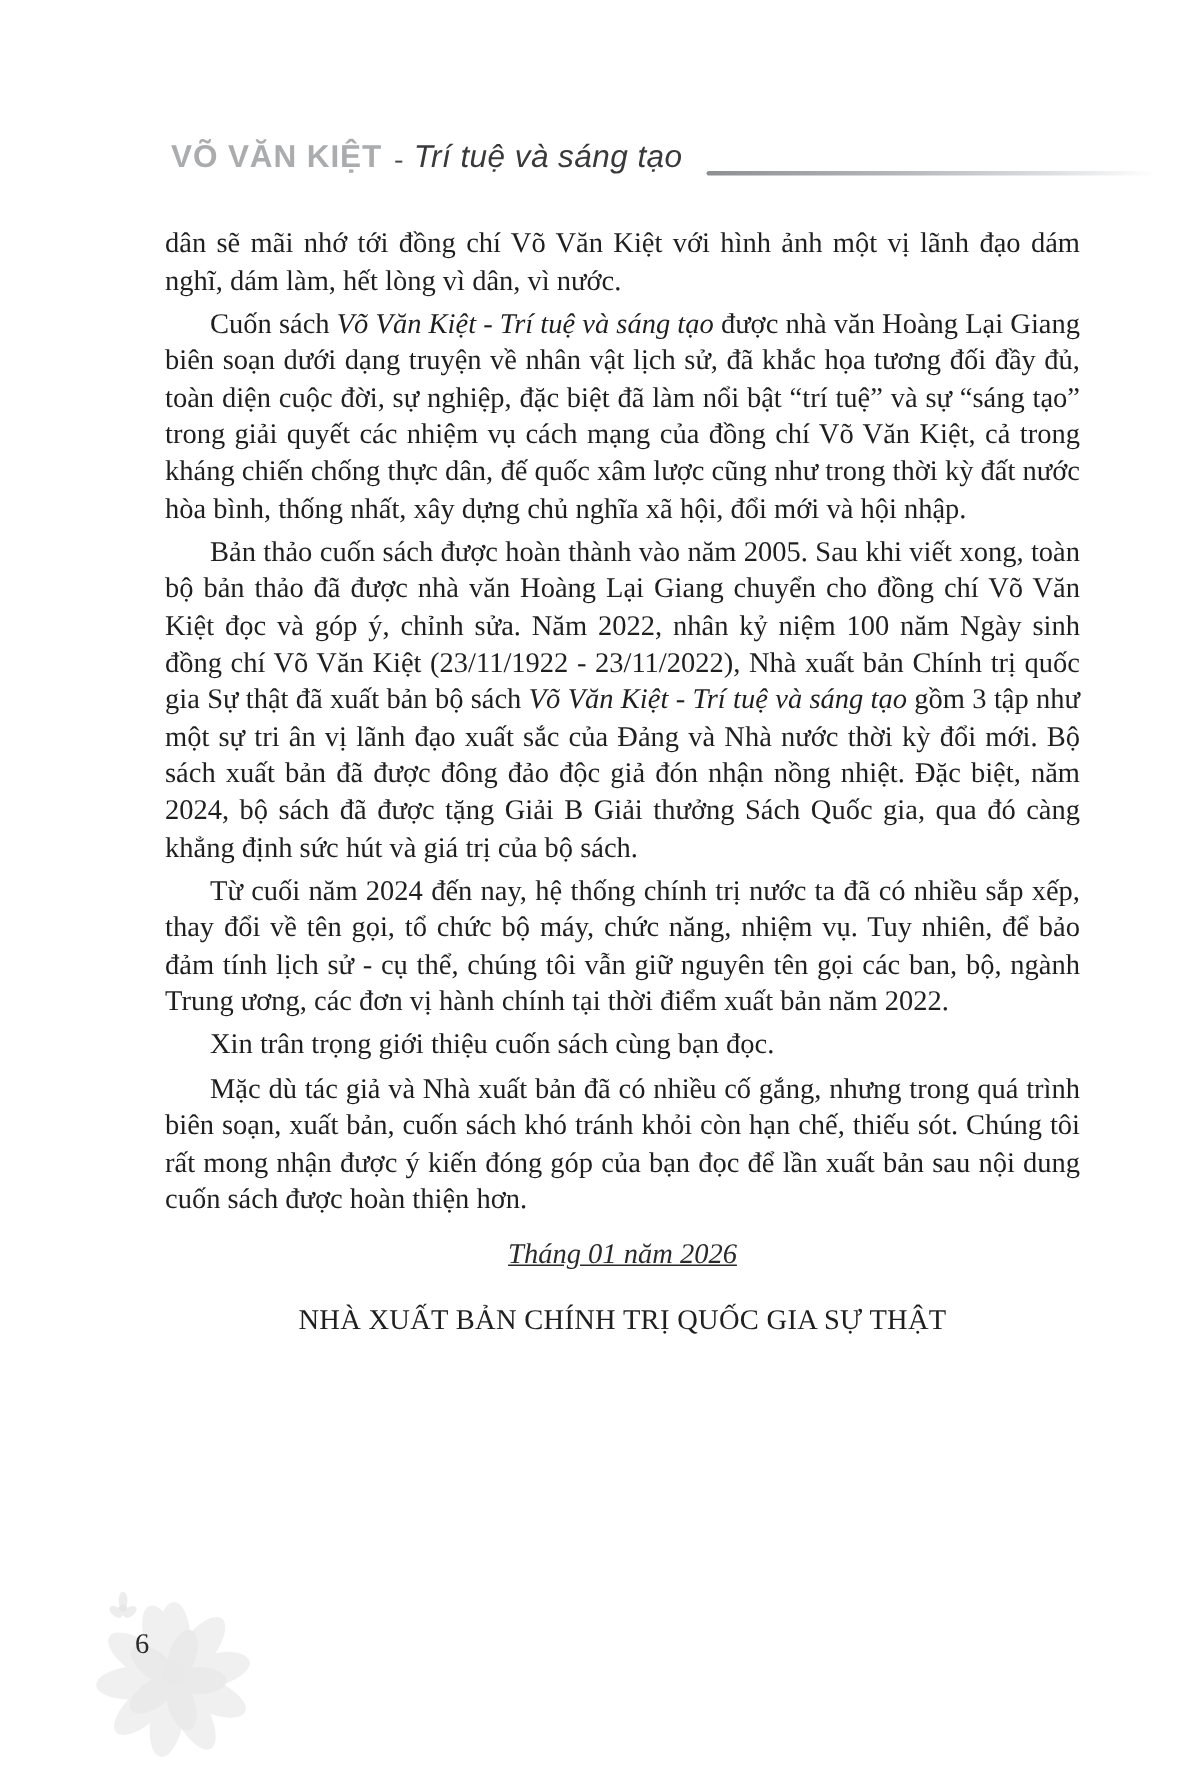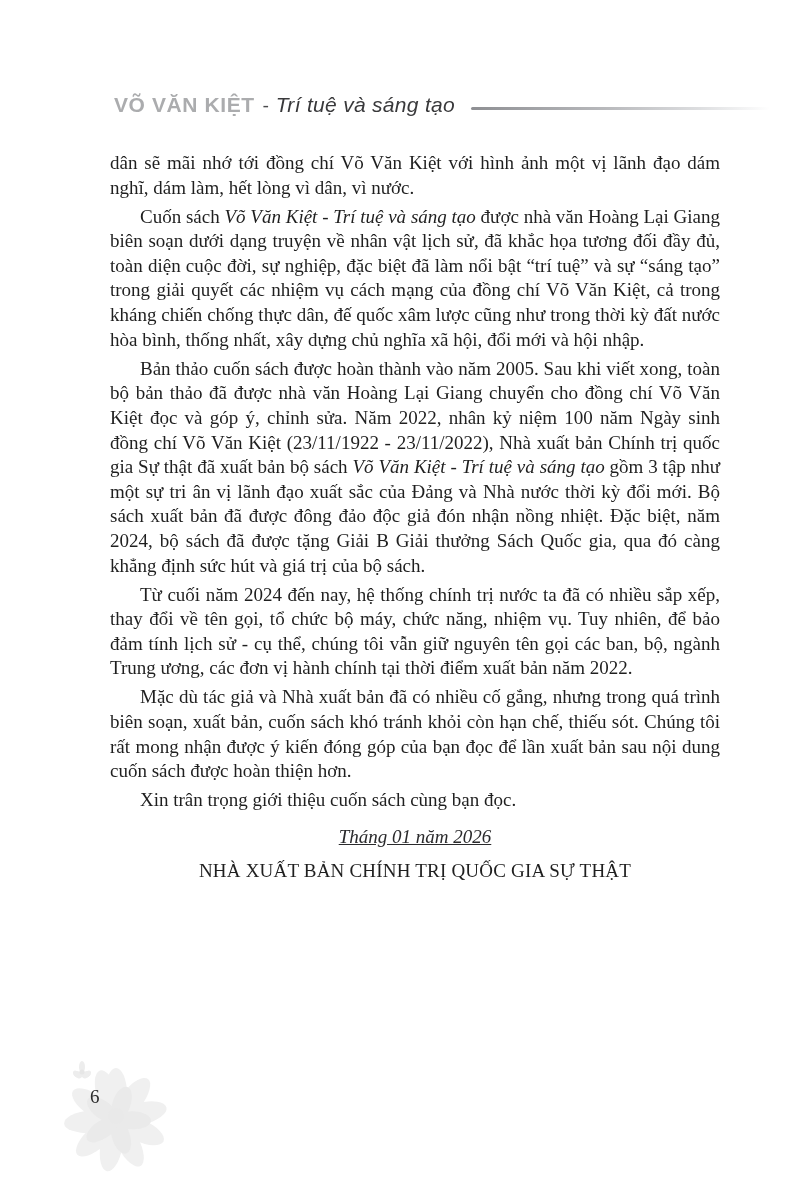--- a/index.html
+++ b/index.html
@@ -6,21 +6,21 @@
   .page{
     position:relative;
     width:800px;height:1186px;
     background:#ffffff;
     font-family:"Liberation Serif", serif;
     overflow:hidden;
   }
   
   .running-head{
     position:absolute;left:114px;top:93px;right:24px;
-    display:flex;align-items:center;white-space:nowrap;
+    display:flex;align-items:flex-end;white-space:nowrap;
   }
   .head-main{
     font-family:"Liberation Sans", sans-serif;
     font-weight:bold;
     font-size:21px;
     letter-spacing:0.6px;
     color:#abacae;
   }
   .head-sep{
     font-family:"Liberation Serif", serif;
@@ -61,21 +61,21 @@
   .date-line{
     font-style:italic;
     font-size:19px;
     color:#2a2a2c;
     text-decoration:underline;
   }
   .publisher-line{
     font-size:19px;
     letter-spacing:0.2px;
     color:#1f1f1f;
-    margin-top:9px;
+    margin-top:19px;
     white-space:nowrap;
   }
   
   .watermark{
     position:absolute;left:58px;top:1058px;width:115px;height:120px;
     pointer-events:none;
   }
   .page-number{
     position:absolute;left:90px;top:1086px;
     font-size:19px;
@@ -93,22 +93,22 @@
     <span class="head-script">Trí tuệ và sáng tạo</span>
     <span class="head-rule"></span>
   </div>
 
   <div class="body-text">
     <div id="paragraphs">
         <p class=""><span>dân sẽ mãi nhớ tới đồng chí Võ Văn Kiệt với hình ảnh một vị lãnh đạo dám nghĩ, dám làm, hết lòng vì dân, vì nước.</span></p>
         <p class="indent"><span>Cuốn sách </span><em>Võ Văn Kiệt - Trí tuệ và sáng tạo</em><span> được nhà văn Hoàng Lại Giang biên soạn dưới dạng truyện về nhân vật lịch sử, đã khắc họa tương đối đầy đủ, toàn diện cuộc đời, sự nghiệp, đặc biệt đã làm nổi bật “trí tuệ” và sự “sáng tạo” trong giải quyết các nhiệm vụ cách mạng của đồng chí Võ Văn Kiệt, cả trong kháng chiến chống thực dân, đế quốc xâm lược cũng như trong thời kỳ đất nước hòa bình, thống nhất, xây dựng chủ nghĩa xã hội, đổi mới và hội nhập.</span></p>
         <p class="indent"><span>Bản thảo cuốn sách được hoàn thành vào năm 2005. Sau khi viết xong, toàn bộ bản thảo đã được nhà văn Hoàng Lại Giang chuyển cho đồng chí Võ Văn Kiệt đọc và góp ý, chỉnh sửa. Năm 2022, nhân kỷ niệm 100 năm Ngày sinh đồng chí Võ Văn Kiệt (23/11/1922 - 23/11/2022), Nhà xuất bản Chính trị quốc gia Sự thật đã xuất bản bộ sách </span><em>Võ Văn Kiệt - Trí tuệ và sáng tạo</em><span> gồm 3 tập như một sự tri ân vị lãnh đạo xuất sắc của Đảng và Nhà nước thời kỳ đổi mới. Bộ sách xuất bản đã được đông đảo độc giả đón nhận nồng nhiệt. Đặc biệt, năm 2024, bộ sách đã được tặng Giải B Giải thưởng Sách Quốc gia, qua đó càng khẳng định sức hút và giá trị của bộ sách.</span></p>
         <p class="indent"><span>Từ cuối năm 2024 đến nay, hệ thống chính trị nước ta đã có nhiều sắp xếp, thay đổi về tên gọi, tổ chức bộ máy, chức năng, nhiệm vụ. Tuy nhiên, để bảo đảm tính lịch sử - cụ thể, chúng tôi vẫn giữ nguyên tên gọi các ban, bộ, ngành Trung ương, các đơn vị hành chính tại thời điểm xuất bản năm 2022.</span></p>
+        <p class="indent"><span>Xin trân trọng giới thiệu cuốn sách cùng bạn đọc.</span></p>
         <p class="indent"><span>Mặc dù tác giả và Nhà xuất bản đã có nhiều cố gắng, nhưng trong quá trình biên soạn, xuất bản, cuốn sách khó tránh khỏi còn hạn chế, thiếu sót. Chúng tôi rất mong nhận được ý kiến đóng góp của bạn đọc để lần xuất bản sau nội dung cuốn sách được hoàn thiện hơn.</span></p>
-        <p class="indent"><span>Xin trân trọng giới thiệu cuốn sách cùng bạn đọc.</span></p>
       </div>
     <div class="closing">
       <div class="date-line">Tháng 01 năm 2026</div>
       <div class="publisher-line">NHÀ XUẤT BẢN CHÍNH TRỊ QUỐC GIA SỰ THẬT</div>
     </div>
   </div>
 
   <svg class="watermark" viewBox="0 0 115 120" xmlns="http://www.w3.org/2000/svg">
 
     <g transform="translate(24,14)" fill="#ededed">

